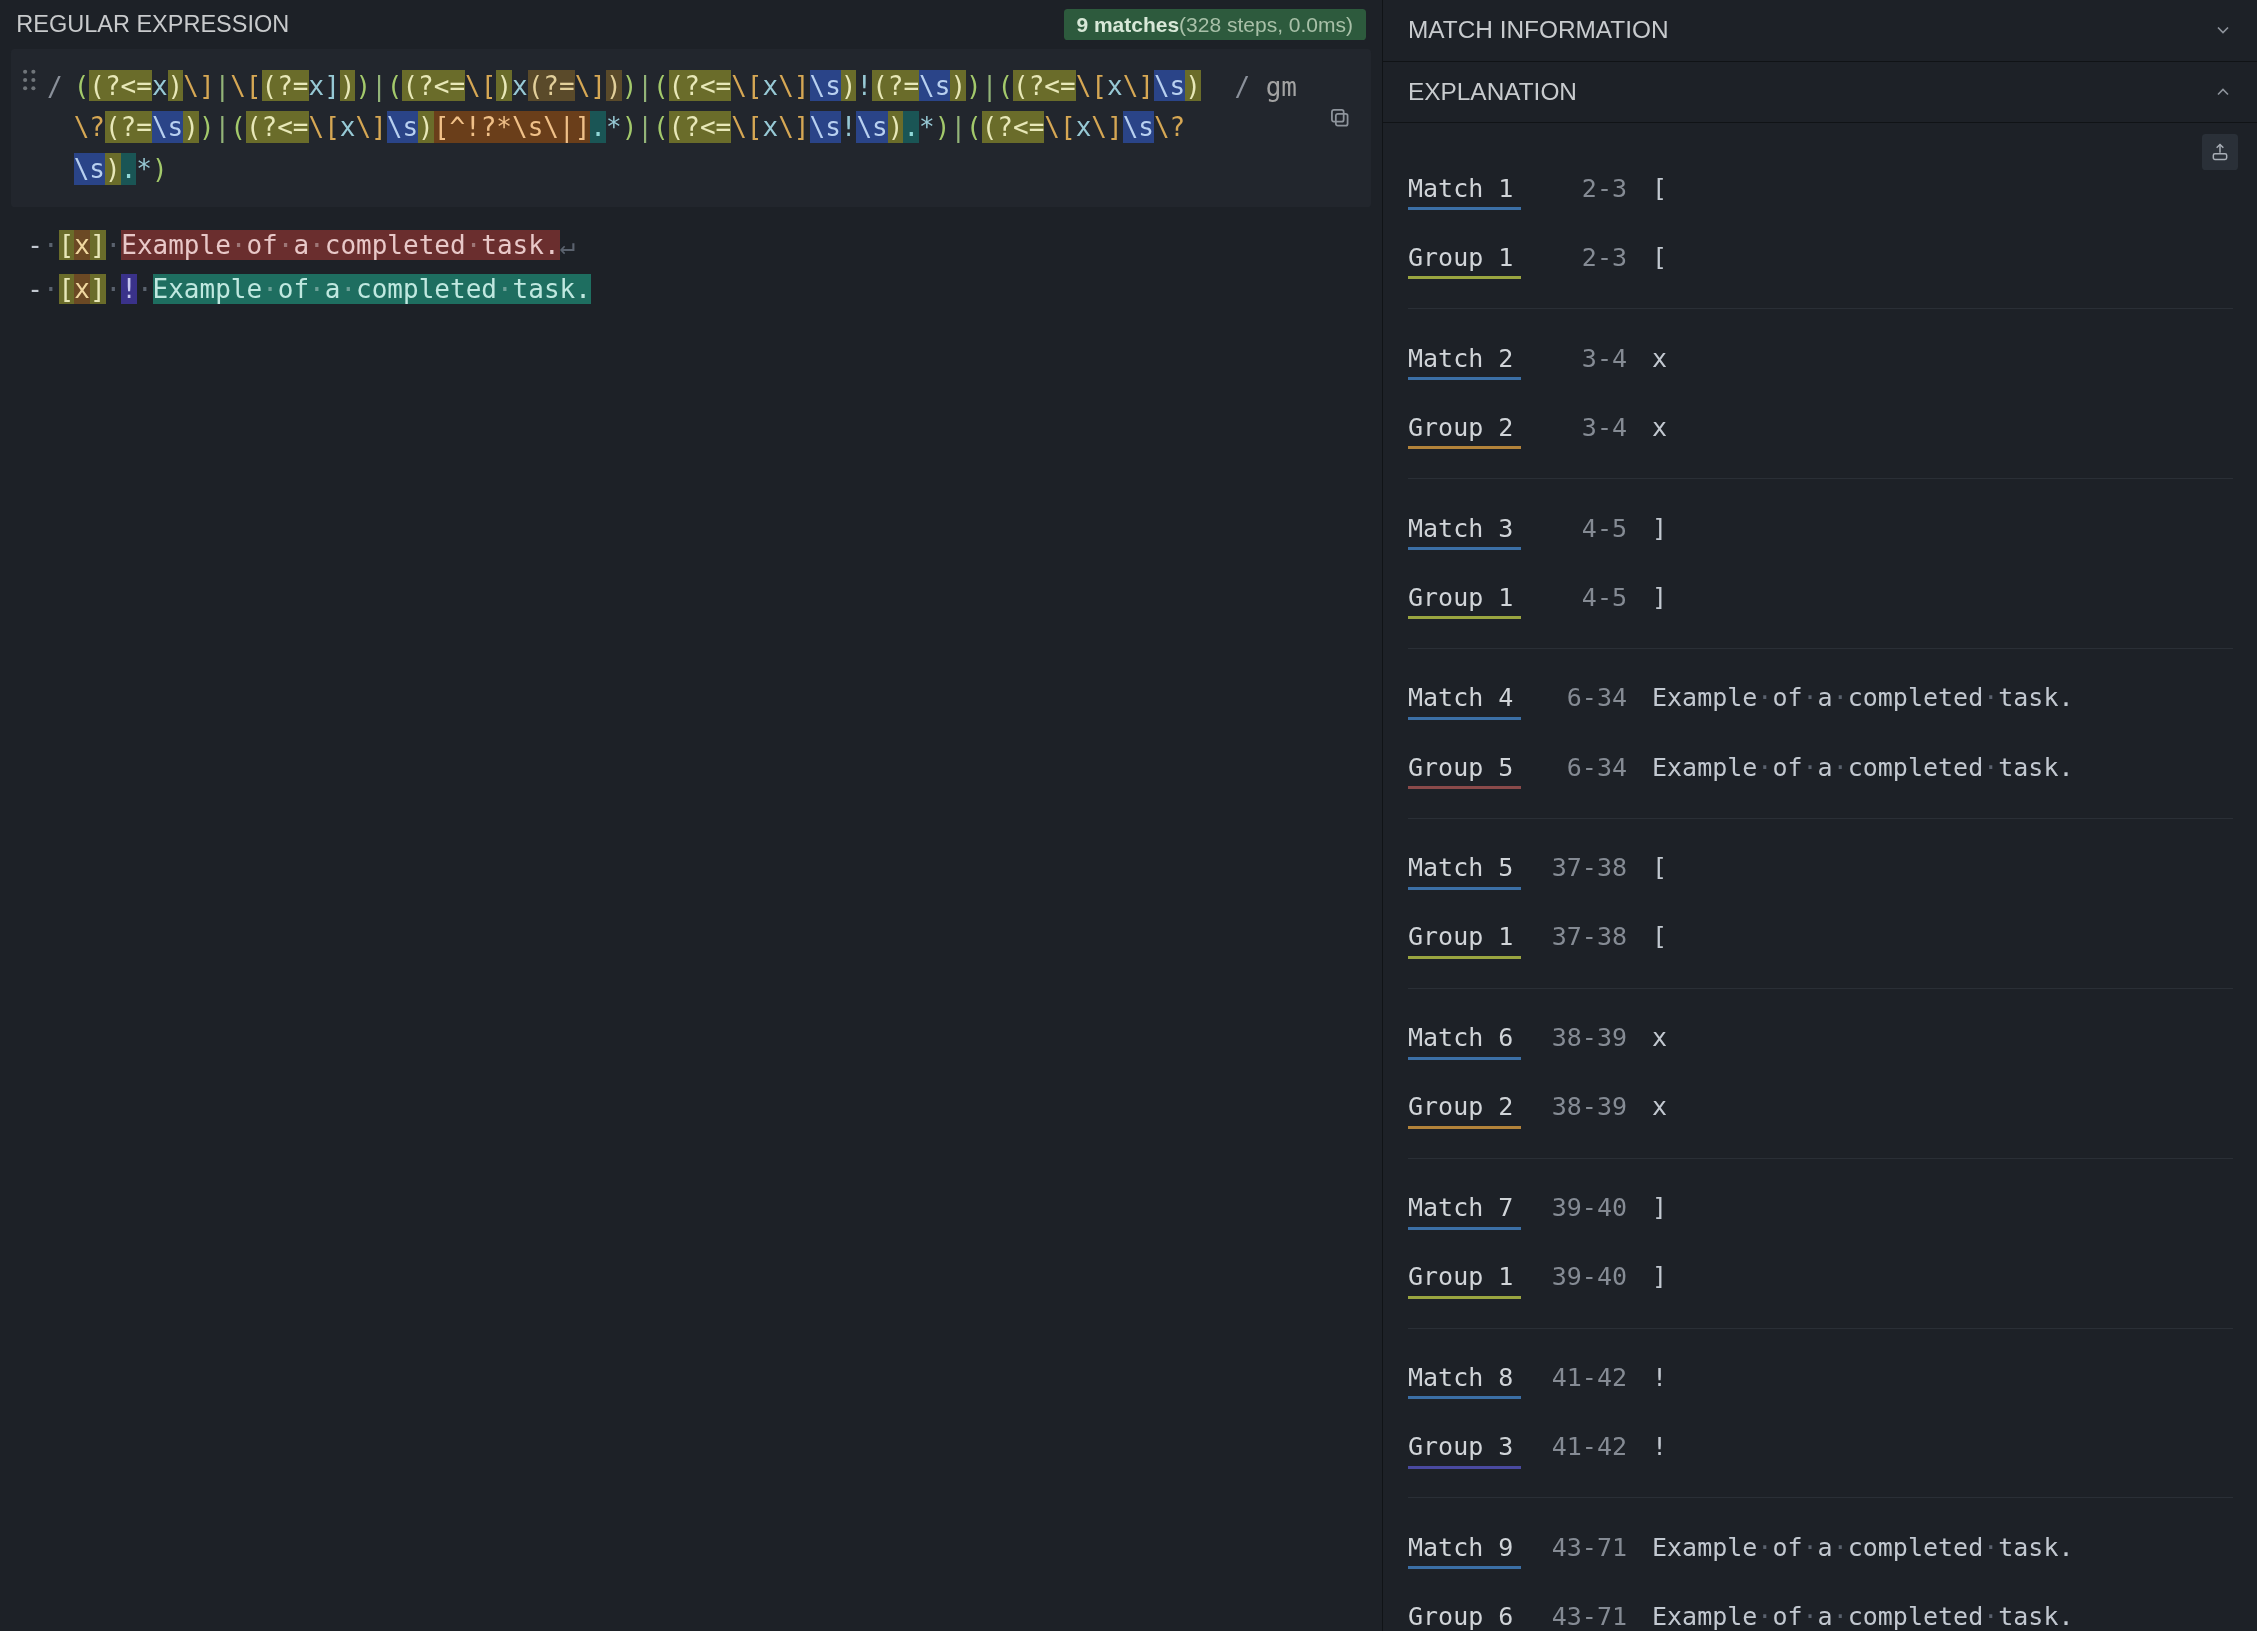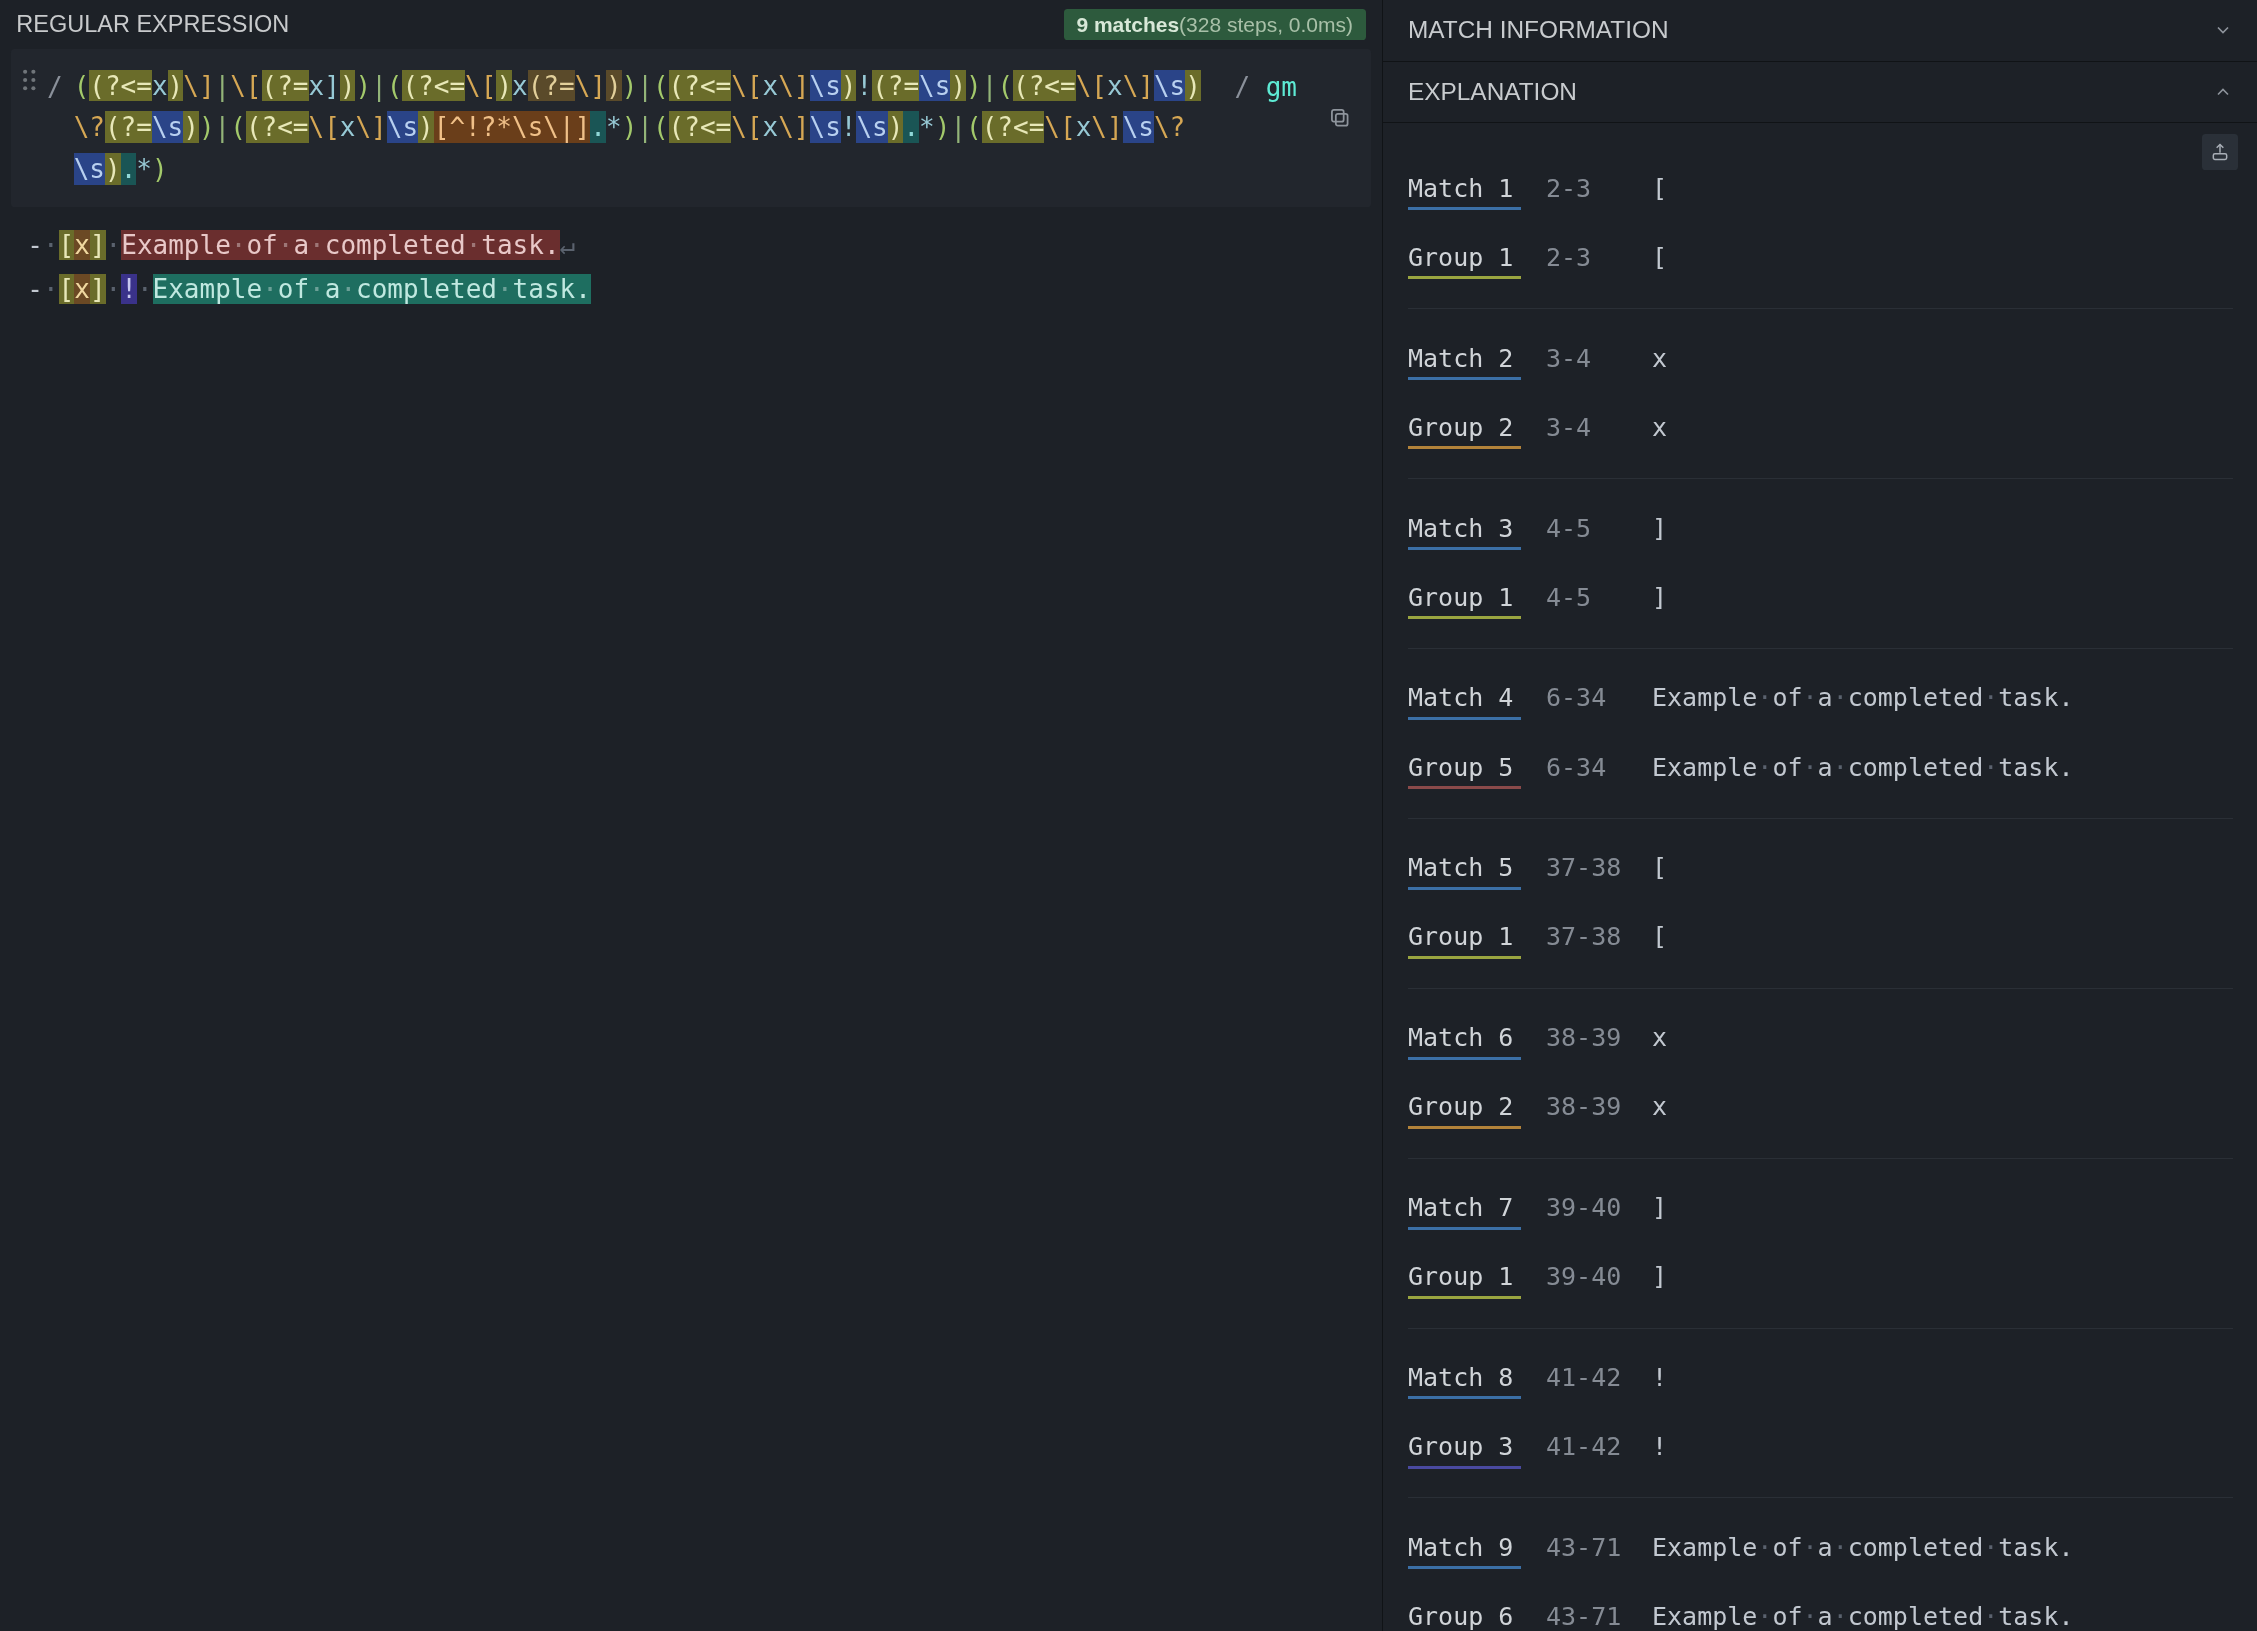--- a/index.html
+++ b/index.html
@@ -84,21 +84,21 @@
     display: flex;
     align-items: flex-start;
     gap: 11px;
   }
   .regex-open-slash, .regex-close-slash {
     color: #8a909a;
     font-size: 26px;
     white-space: nowrap;
     padding-top: 1.8px;
   }
-  .regex-flags { color: #5eead4; }
+  .regex-flags { color: #a3a3a3; }
   .regex-source {
     flex: 1;
     font-family: inherit;
     font-size: inherit;
     line-height: inherit;
     white-space: pre-wrap;
     word-break: break-all;
   }
   .regex-source span { padding: 0.9px 0; }
   .rc-green  { color: #a3c96b; }
@@ -201,21 +201,21 @@
     padding-bottom: 4.5px;
     color: #d0d4d8;
     cursor: pointer;
   }
   .match-label.border-blue   { border-bottom: 3.6px solid #3b6fa6; }
   .match-label.border-olive  { border-bottom: 3.6px solid #9aa540; }
   .match-label.border-gold   { border-bottom: 3.6px solid #b3833a; }
   .match-label.border-indigo { border-bottom: 3.6px solid #4a4aa0; }
   .match-label.border-maroon { border-bottom: 3.6px solid #8a4a4a; }
   .match-label.border-teal   { border-bottom: 3.6px solid #2a7a6a; }
-  .match-range { min-width: 81px; color: #858b94; }
+  .match-range { min-width: 81px; color: #858b94; text-align: right; }
   .match-text  { color: #c2c8d0; white-space: nowrap; }
   .match-text .ts-mid-dot { color: #5a626e; }
 </style>
 </head>
 <body>
 
 <div class="topbar"></div>
 
 <div class="main-layout">
 

